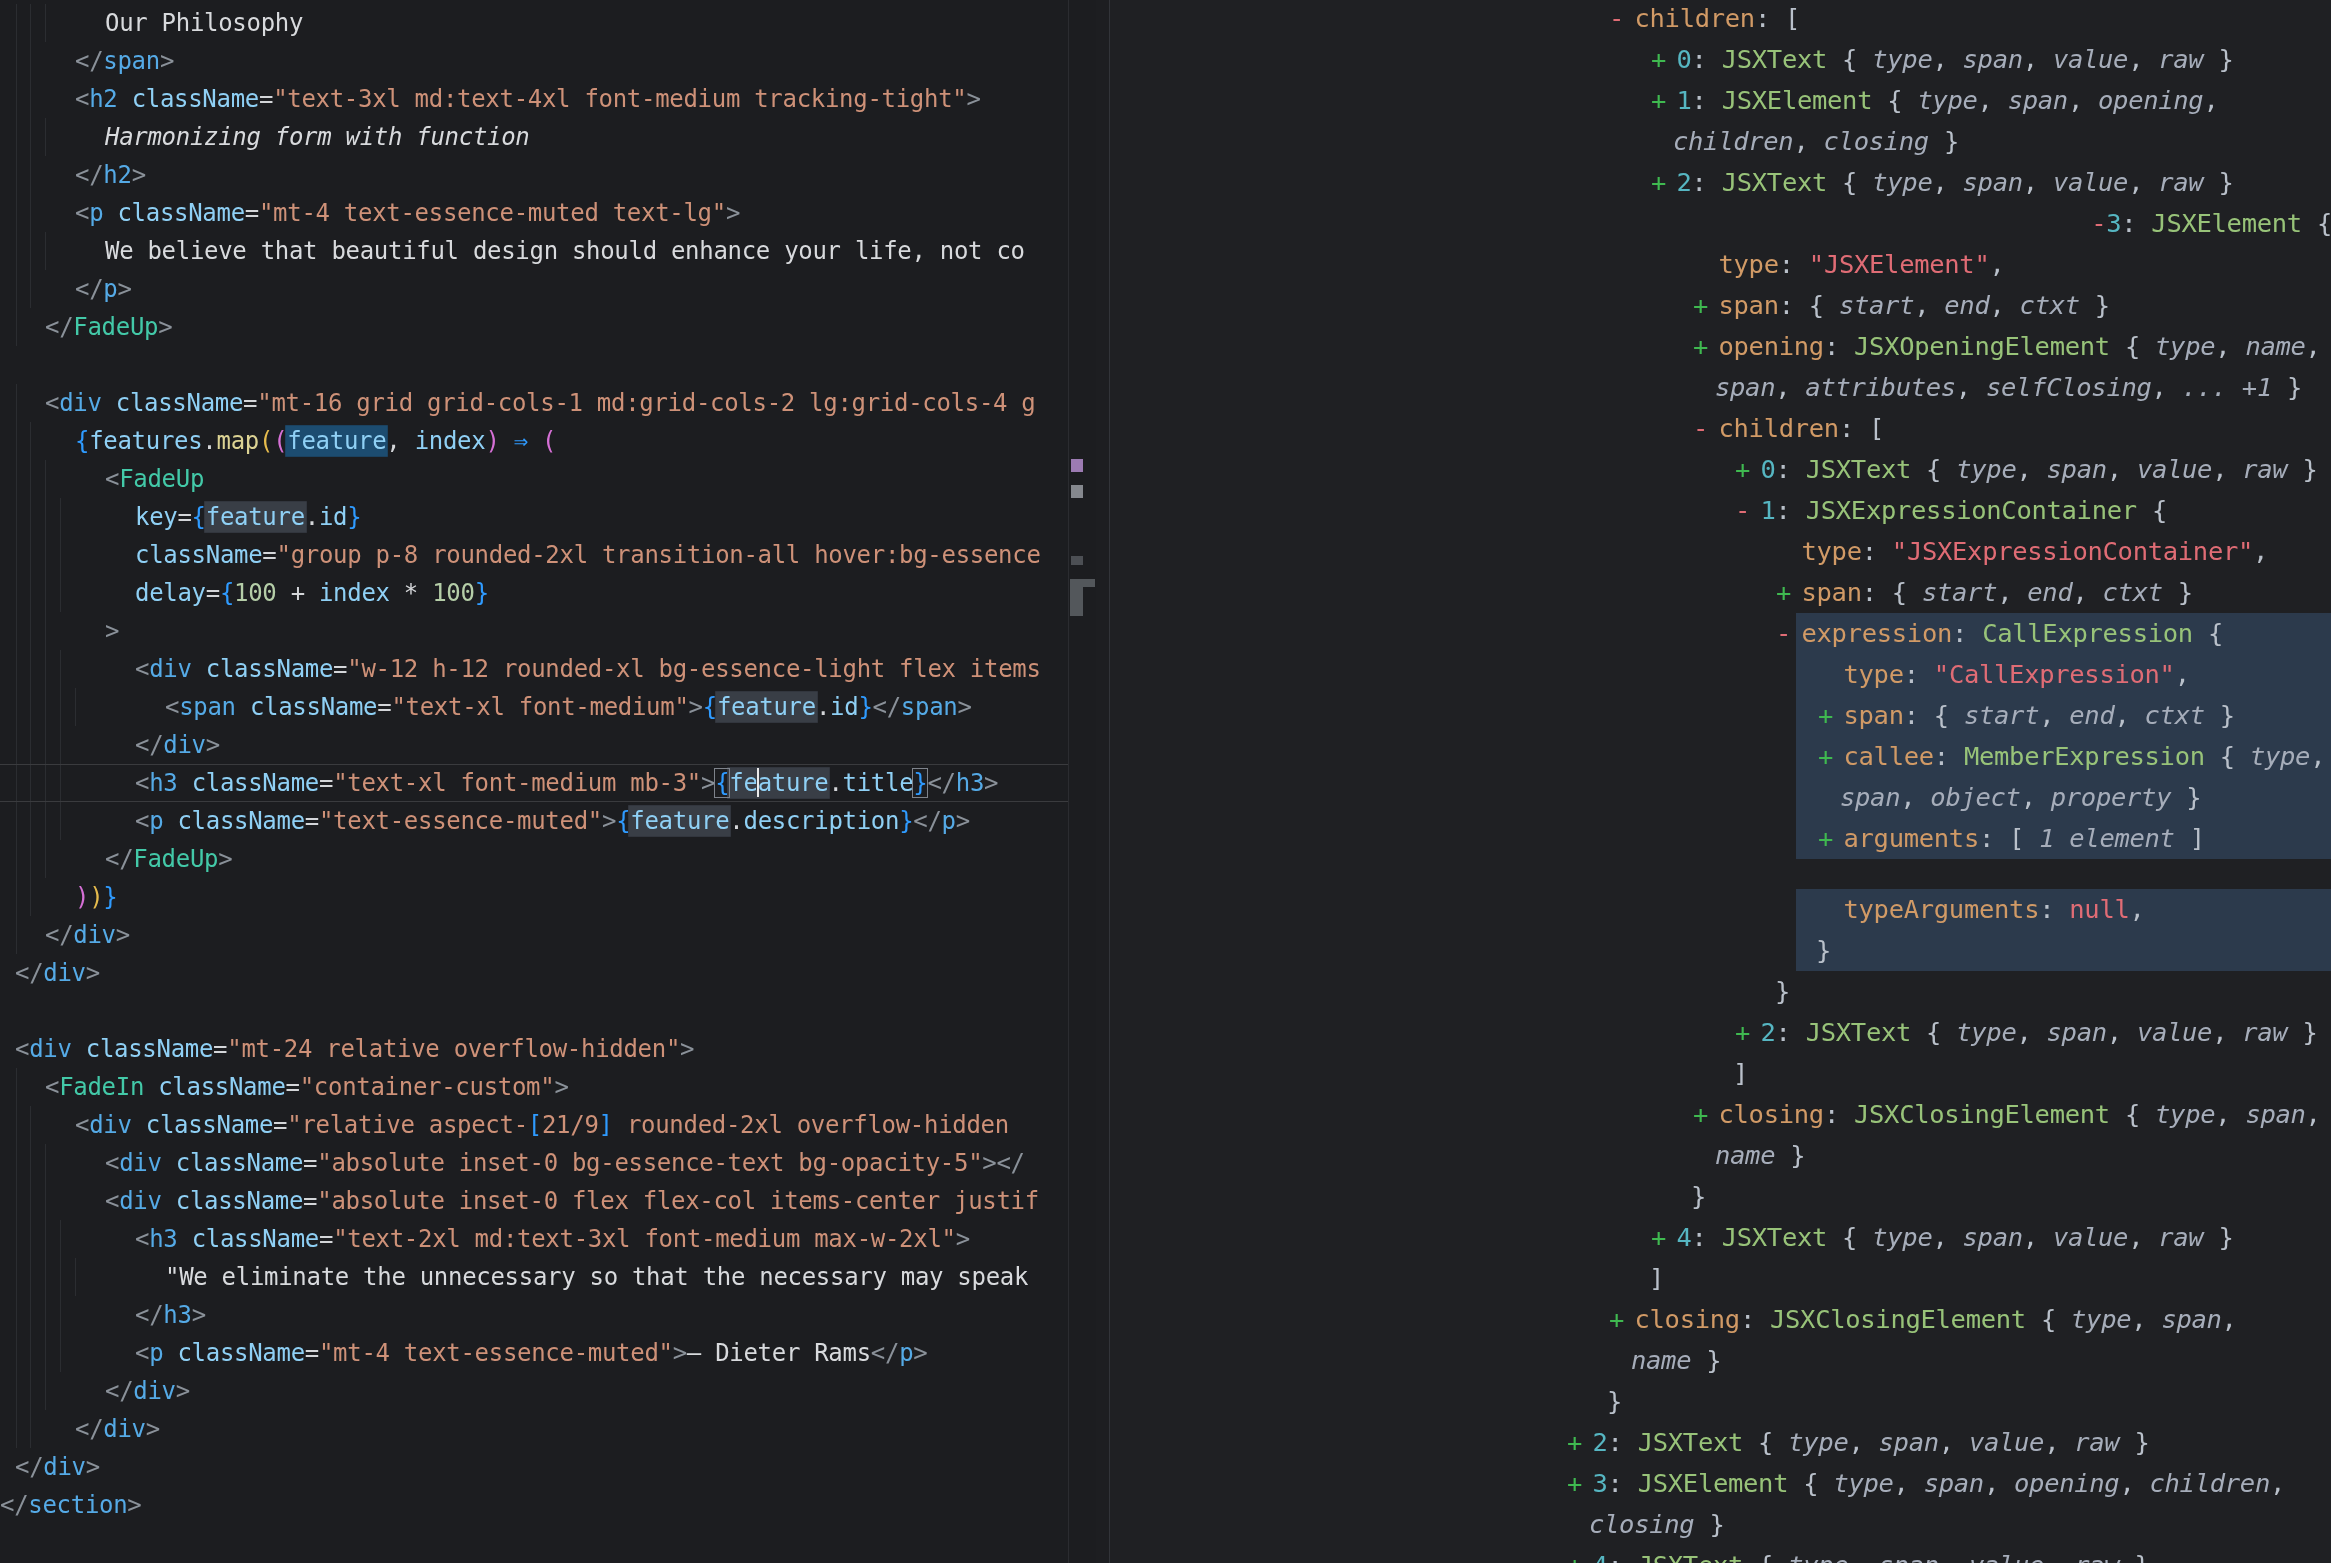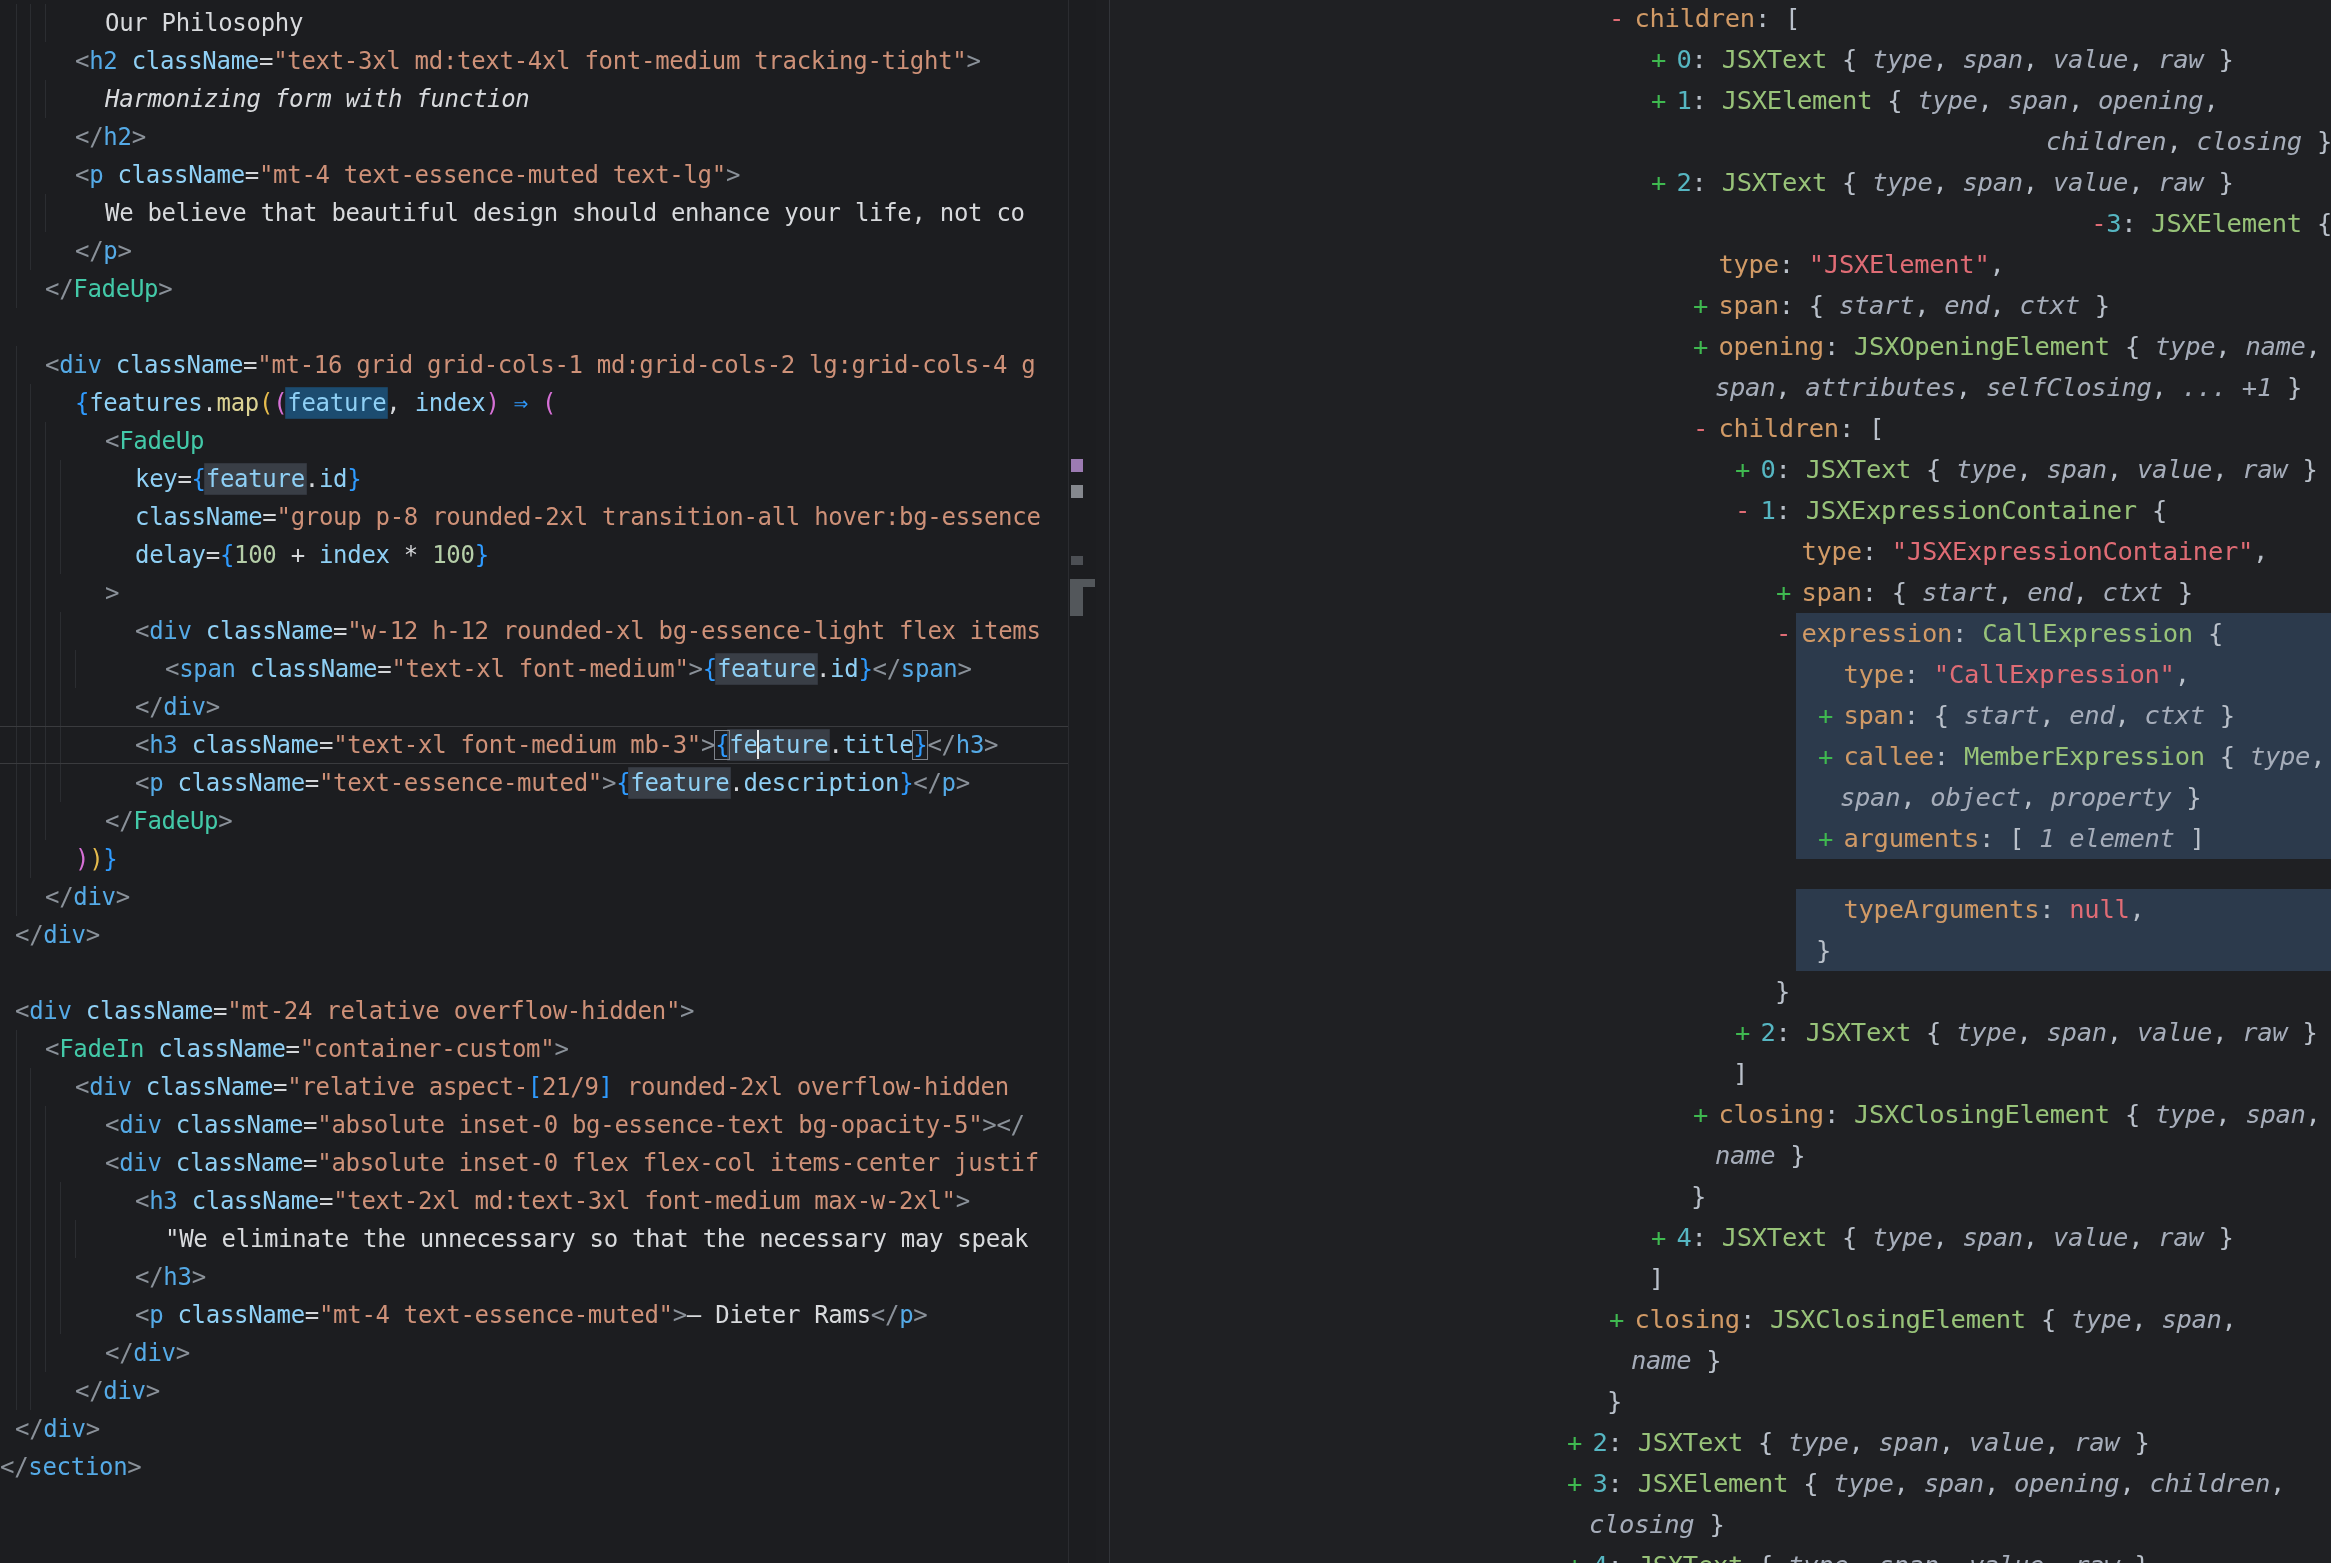--- a/index.html
+++ b/index.html
@@ -55,20 +55,21 @@
   .a-s{color:#e06c75}
   .a-p{color:#b9c0ca}
   .a-it{color:#a6adba;font-style:italic}
 </style>
 </head>
 <body>
 
 <div id="editor-panel">
   <div id="code-lines">
       <div class="cl" style="padding-left: 105px; background-image: linear-gradient(rgb(45, 47, 51), rgb(45, 47, 51)), linear-gradient(rgb(45, 47, 51), rgb(45, 47, 51)), linear-gradient(rgb(45, 47, 51), rgb(45, 47, 51)); background-repeat: no-repeat; background-size: 0.9px 100%; background-position: 15.5px 0px, 30px 0px, 45px 0px;"><span class="t-txt">Our Philosophy</span></div>
+      <div class="cl" style="padding-left: 75px; background-image: linear-gradient(rgb(45, 47, 51), rgb(45, 47, 51)), linear-gradient(rgb(45, 47, 51), rgb(45, 47, 51)); background-repeat: no-repeat; background-size: 0.9px 100%; background-position: 15.5px 0px, 30px 0px;"><span class="t-pu">&lt;/</span><span class="t-tag">span</span><span class="t-pu">&gt;</span></div>
       <div class="cl" style="padding-left: 75px; background-image: linear-gradient(rgb(45, 47, 51), rgb(45, 47, 51)), linear-gradient(rgb(45, 47, 51), rgb(45, 47, 51)); background-repeat: no-repeat; background-size: 0.9px 100%; background-position: 15.5px 0px, 30px 0px;"><span class="t-pu">&lt;</span><span class="t-tag">h2</span><span class="t-op"> </span><span class="t-att">className</span><span class="t-op">=</span><span class="t-str">"text-3xl md:text-4xl font-medium tracking-tight"</span><span class="t-pu">&gt;</span></div>
       <div class="cl" style="padding-left: 105px; background-image: linear-gradient(rgb(45, 47, 51), rgb(45, 47, 51)), linear-gradient(rgb(45, 47, 51), rgb(45, 47, 51)), linear-gradient(rgb(45, 47, 51), rgb(45, 47, 51)); background-repeat: no-repeat; background-size: 0.9px 100%; background-position: 15.5px 0px, 30px 0px, 45px 0px; font-style: italic;"><span class="t-txt">Harmonizing form with function</span></div>
       <div class="cl" style="padding-left: 75px; background-image: linear-gradient(rgb(45, 47, 51), rgb(45, 47, 51)), linear-gradient(rgb(45, 47, 51), rgb(45, 47, 51)); background-repeat: no-repeat; background-size: 0.9px 100%; background-position: 15.5px 0px, 30px 0px;"><span class="t-pu">&lt;/</span><span class="t-tag">h2</span><span class="t-pu">&gt;</span></div>
       <div class="cl" style="padding-left: 75px; background-image: linear-gradient(rgb(45, 47, 51), rgb(45, 47, 51)), linear-gradient(rgb(45, 47, 51), rgb(45, 47, 51)); background-repeat: no-repeat; background-size: 0.9px 100%; background-position: 15.5px 0px, 30px 0px;"><span class="t-pu">&lt;</span><span class="t-tag">p</span><span class="t-op"> </span><span class="t-att">className</span><span class="t-op">=</span><span class="t-str">"mt-4 text-essence-muted text-lg"</span><span class="t-pu">&gt;</span></div>
       <div class="cl" style="padding-left: 105px; background-image: linear-gradient(rgb(45, 47, 51), rgb(45, 47, 51)), linear-gradient(rgb(45, 47, 51), rgb(45, 47, 51)), linear-gradient(rgb(45, 47, 51), rgb(45, 47, 51)); background-repeat: no-repeat; background-size: 0.9px 100%; background-position: 15.5px 0px, 30px 0px, 45px 0px;"><span class="t-txt">We believe that beautiful design should enhance your life, not co</span></div>
       <div class="cl" style="padding-left: 75px; background-image: linear-gradient(rgb(45, 47, 51), rgb(45, 47, 51)), linear-gradient(rgb(45, 47, 51), rgb(45, 47, 51)); background-repeat: no-repeat; background-size: 0.9px 100%; background-position: 15.5px 0px, 30px 0px;"><span class="t-pu">&lt;/</span><span class="t-tag">p</span><span class="t-pu">&gt;</span></div>
       <div class="cl" style="padding-left: 45px; background-image: linear-gradient(rgb(45, 47, 51), rgb(45, 47, 51)); background-repeat: no-repeat; background-size: 0.9px 100%; background-position: 15.5px 0px;"><span class="t-pu">&lt;/</span><span class="t-cmp">FadeUp</span><span class="t-pu">&gt;</span></div>
       <div class="cl"></div>
       <div class="cl" style="padding-left: 45px; background-image: linear-gradient(rgb(45, 47, 51), rgb(45, 47, 51)); background-repeat: no-repeat; background-size: 0.9px 100%; background-position: 15.5px 0px;"><span class="t-pu">&lt;</span><span class="t-tag">div</span><span class="t-op"> </span><span class="t-att">className</span><span class="t-op">=</span><span class="t-str">"mt-16 grid grid-cols-1 md:grid-cols-2 lg:grid-cols-4 g</span></div>
       <div class="cl" style="padding-left: 75px; background-image: linear-gradient(rgb(45, 47, 51), rgb(45, 47, 51)), linear-gradient(rgb(45, 47, 51), rgb(45, 47, 51)); background-repeat: no-repeat; background-size: 0.9px 100%; background-position: 15.5px 0px, 30px 0px;"><span class="t-b3">{</span><span class="t-att">features</span><span class="t-op">.</span><span class="t-fn">map</span><span class="t-b1">(</span><span class="t-b2">(</span><span class="t-att m-sel">feature</span><span class="t-op">, </span><span class="t-att">index</span><span class="t-b2">)</span><span class="t-op"> </span><span class="t-b3">⇒</span><span class="t-op"> </span><span class="t-b2">(</span></div>
@@ -108,21 +109,21 @@
       <div class="sb-mark" style="left: 0.9px; top: 579px; width: 25.5px; height: 8.2px; background: rgba(130, 134, 140, 0.55);"></div>
       <div class="sb-mark" style="left: 0.9px; top: 587px; width: 12.7px; height: 29px; background: rgba(130, 134, 140, 0.55);"></div>
     </div>
 </div>
 
 <div id="ast-panel">
   <div id="ast-rows">
       <div class="ast-row" style="padding-left: 499px;"><span class="mk minus">-</span><span class="a-k">children</span><span class="a-p">: [</span></div>
       <div class="ast-row" style="padding-left: 541px;"><span class="mk plus">+</span><span class="a-i">0</span><span class="a-p">: </span><span class="a-n">JSXText</span><span class="a-p"> { </span><span class="a-it">type</span><span class="a-p">, </span><span class="a-it">span</span><span class="a-p">, </span><span class="a-it">value</span><span class="a-p">, </span><span class="a-it">raw</span><span class="a-p"> }</span></div>
       <div class="ast-row" style="padding-left: 541px;"><span class="mk plus">+</span><span class="a-i">1</span><span class="a-p">: </span><span class="a-n">JSXElement</span><span class="a-p"> { </span><span class="a-it">type</span><span class="a-p">, </span><span class="a-it">span</span><span class="a-p">, </span><span class="a-it">opening</span><span class="a-p">,</span></div>
-      <div class="ast-row" style="padding-left: 563px; text-align: right;"><span class="a-it">children</span><span class="a-p">, </span><span class="a-it">closing</span><span class="a-p"> }</span></div>
+      <div class="ast-row" style="padding-left: 563px;"><span class="a-it">children</span><span class="a-p">, </span><span class="a-it">closing</span><span class="a-p"> }</span></div>
       <div class="ast-row" style="padding-left: 541px;"><span class="mk plus">+</span><span class="a-i">2</span><span class="a-p">: </span><span class="a-n">JSXText</span><span class="a-p"> { </span><span class="a-it">type</span><span class="a-p">, </span><span class="a-it">span</span><span class="a-p">, </span><span class="a-it">value</span><span class="a-p">, </span><span class="a-it">raw</span><span class="a-p"> }</span></div>
       <div class="ast-row" style="padding-left: 541px; text-align: right;"><span class="mk minus">-</span><span class="a-i">3</span><span class="a-p">: </span><span class="a-n">JSXElement</span><span class="a-p"> {</span></div>
       <div class="ast-row" style="padding-left: 583px;"><span class="mk"></span><span class="a-k">type</span><span class="a-p">: </span><span class="a-s">"JSXElement"</span><span class="a-p">,</span></div>
       <div class="ast-row" style="padding-left: 583px;"><span class="mk plus">+</span><span class="a-k">span</span><span class="a-p">: { </span><span class="a-it">start</span><span class="a-p">, </span><span class="a-it">end</span><span class="a-p">, </span><span class="a-it">ctxt</span><span class="a-p"> }</span></div>
       <div class="ast-row" style="padding-left: 583px;"><span class="mk plus">+</span><span class="a-k">opening</span><span class="a-p">: </span><span class="a-n">JSXOpeningElement</span><span class="a-p"> { </span><span class="a-it">type</span><span class="a-p">, </span><span class="a-it">name</span><span class="a-p">,</span></div>
       <div class="ast-row" style="padding-left: 605px;"><span class="a-it">span</span><span class="a-p">, </span><span class="a-it">attributes</span><span class="a-p">, </span><span class="a-it">selfClosing</span><span class="a-p">, </span><span class="a-it">... +1</span><span class="a-p"> }</span></div>
       <div class="ast-row" style="padding-left: 583px;"><span class="mk minus">-</span><span class="a-k">children</span><span class="a-p">: [</span></div>
       <div class="ast-row" style="padding-left: 625px;"><span class="mk plus">+</span><span class="a-i">0</span><span class="a-p">: </span><span class="a-n">JSXText</span><span class="a-p"> { </span><span class="a-it">type</span><span class="a-p">, </span><span class="a-it">span</span><span class="a-p">, </span><span class="a-it">value</span><span class="a-p">, </span><span class="a-it">raw</span><span class="a-p"> }</span></div>
       <div class="ast-row" style="padding-left: 625px;"><span class="mk minus">-</span><span class="a-i">1</span><span class="a-p">: </span><span class="a-n">JSXExpressionContainer</span><span class="a-p"> {</span></div>
       <div class="ast-row" style="padding-left: 666px;"><span class="mk"></span><span class="a-k">type</span><span class="a-p">: </span><span class="a-s">"JSXExpressionContainer"</span><span class="a-p">,</span></div>

